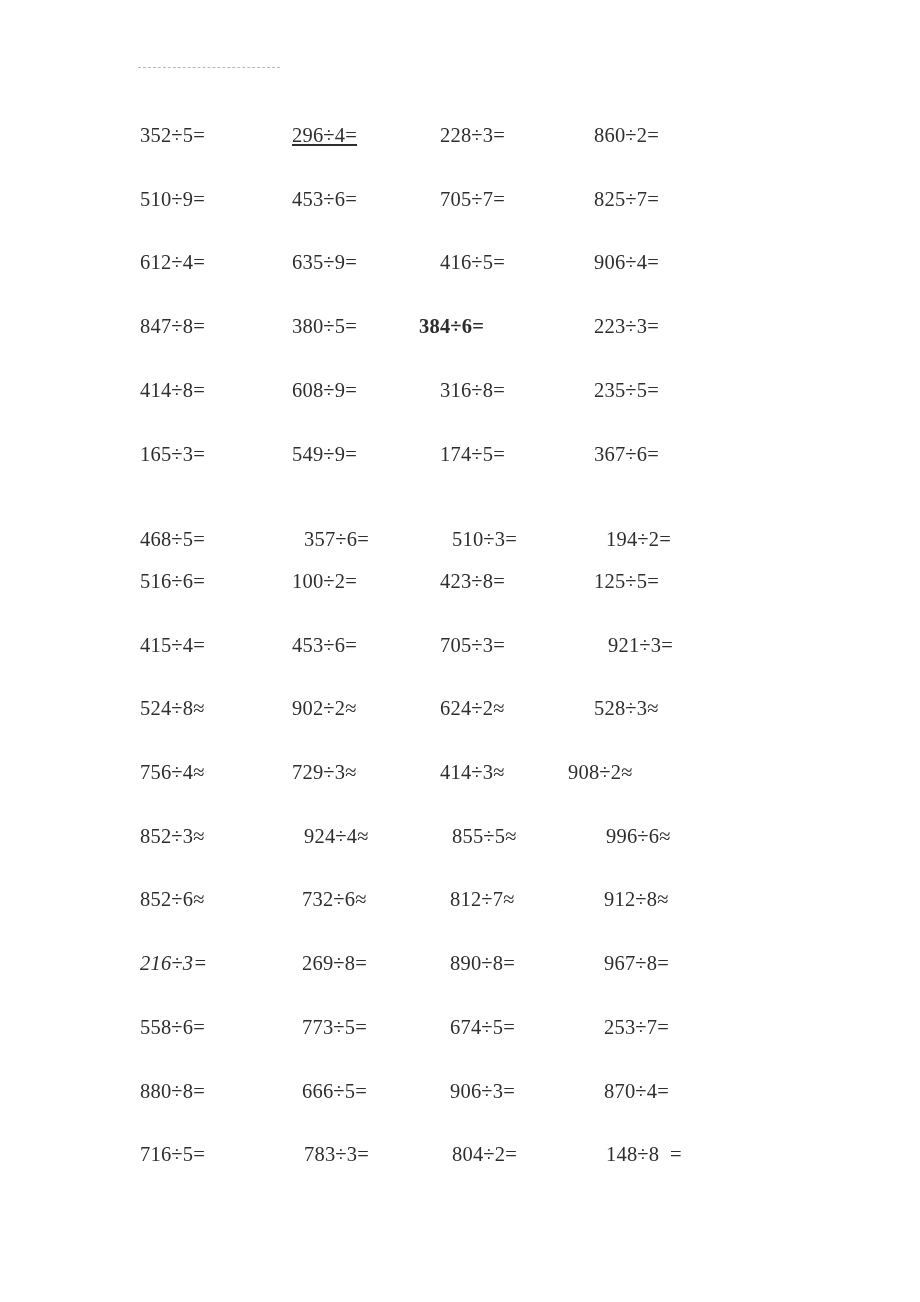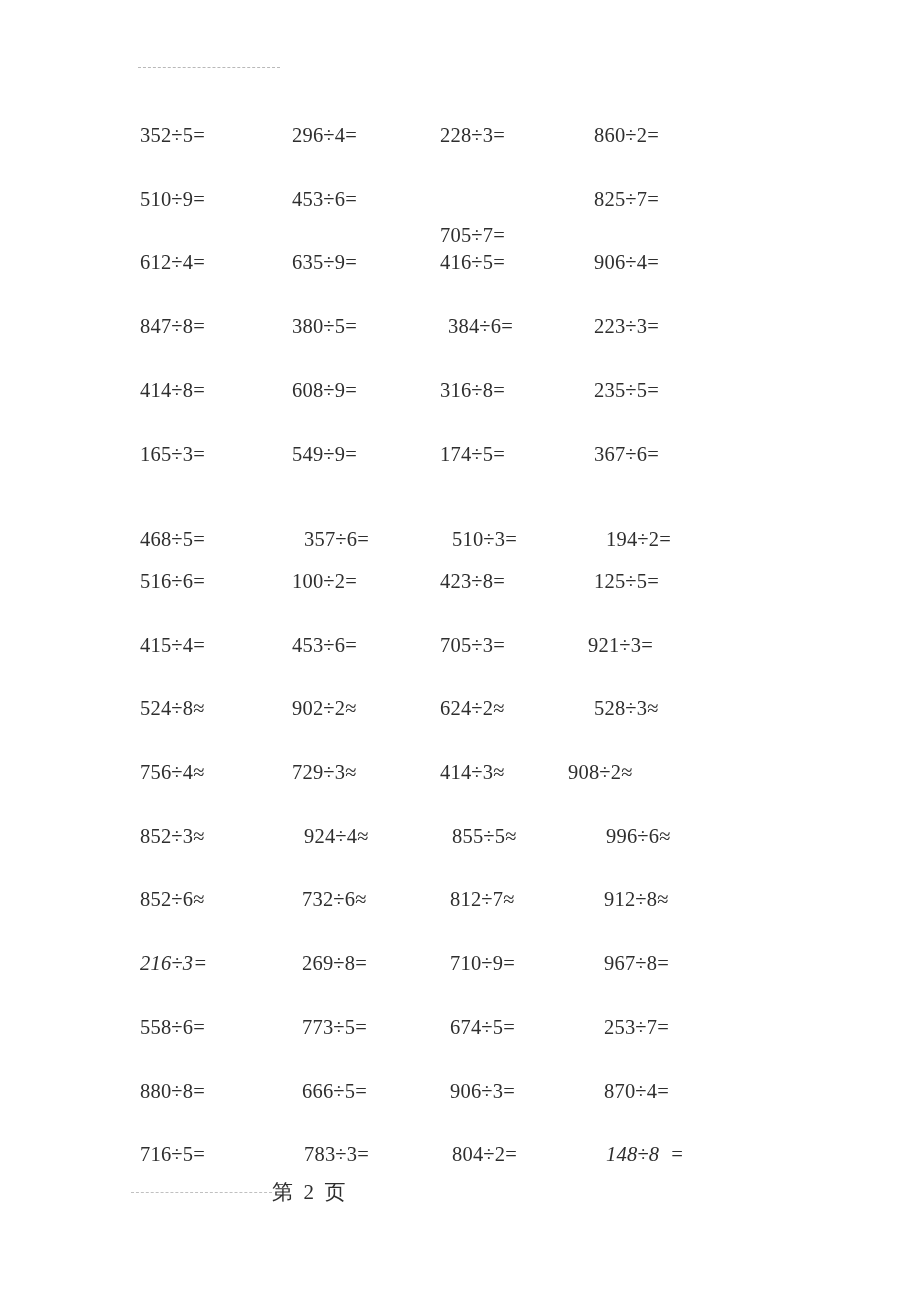--- a/index.html
+++ b/index.html
@@ -89,40 +89,40 @@
 </head>
 <body>
 
 <div class="page">
 
   <div class="header-rule"></div>
 
   <div class="problems">
       <div class="prob-row" style="top: 120px;">
         <div class="prob" style="left: 140px;">352÷5=</div>
-        <div class="prob" style="left: 292px;">296÷4=</div>
+        <div class="prob" style="left: 292px; text-decoration: underline;">296÷4=</div>
         <div class="prob" style="left: 440px;">228÷3=</div>
         <div class="prob" style="left: 594px;">860÷2=</div>
       </div>
       <div class="prob-row" style="top: 183.7px;">
         <div class="prob" style="left: 140px;">510÷9=</div>
         <div class="prob" style="left: 292px;">453÷6=</div>
-        <div class="prob" style="left: 440px; margin-top: 36px;">705÷7=</div>
+        <div class="prob" style="left: 440px;">705÷7=</div>
         <div class="prob" style="left: 594px;">825÷7=</div>
       </div>
       <div class="prob-row" style="top: 247.4px;">
         <div class="prob" style="left: 140px;">612÷4=</div>
         <div class="prob" style="left: 292px;">635÷9=</div>
         <div class="prob" style="left: 440px;">416÷5=</div>
         <div class="prob" style="left: 594px;">906÷4=</div>
       </div>
       <div class="prob-row" style="top: 311.1px;">
         <div class="prob" style="left: 140px;">847÷8=</div>
         <div class="prob" style="left: 292px;">380÷5=</div>
-        <div class="prob" style="left: 448px;">384÷6=</div>
+        <div class="prob" style="left: 419px; font-weight: bold;">384÷6=</div>
         <div class="prob" style="left: 594px;">223÷3=</div>
       </div>
       <div class="prob-row" style="top: 374.8px;">
         <div class="prob" style="left: 140px;">414÷8=</div>
         <div class="prob" style="left: 292px;">608÷9=</div>
         <div class="prob" style="left: 440px;">316÷8=</div>
         <div class="prob" style="left: 594px;">235÷5=</div>
       </div>
       <div class="prob-row" style="top: 438.5px;">
         <div class="prob" style="left: 140px;">165÷3=</div>
@@ -139,21 +139,21 @@
       <div class="prob-row" style="top: 565.9px;">
         <div class="prob" style="left: 140px;">516÷6=</div>
         <div class="prob" style="left: 292px;">100÷2=</div>
         <div class="prob" style="left: 440px;">423÷8=</div>
         <div class="prob" style="left: 594px;">125÷5=</div>
       </div>
       <div class="prob-row" style="top: 629.6px;">
         <div class="prob" style="left: 140px;">415÷4=</div>
         <div class="prob" style="left: 292px;">453÷6=</div>
         <div class="prob" style="left: 440px;">705÷3=</div>
-        <div class="prob" style="left: 588px;">921÷3=</div>
+        <div class="prob" style="left: 608px;">921÷3=</div>
       </div>
       <div class="prob-row" style="top: 693.3px;">
         <div class="prob" style="left: 140px;">524÷8≈</div>
         <div class="prob" style="left: 292px;">902÷2≈</div>
         <div class="prob" style="left: 440px;">624÷2≈</div>
         <div class="prob" style="left: 594px;">528÷3≈</div>
       </div>
       <div class="prob-row" style="top: 757px;">
         <div class="prob" style="left: 140px;">756÷4≈</div>
         <div class="prob" style="left: 292px;">729÷3≈</div>
@@ -168,41 +168,37 @@
       </div>
       <div class="prob-row" style="top: 884.4px;">
         <div class="prob" style="left: 140px;">852÷6≈</div>
         <div class="prob" style="left: 302px;">732÷6≈</div>
         <div class="prob" style="left: 450px;">812÷7≈</div>
         <div class="prob" style="left: 604px;">912÷8≈</div>
       </div>
       <div class="prob-row" style="top: 948.1px;">
         <div class="prob" style="left: 140px; font-style: italic;">216÷3=</div>
         <div class="prob" style="left: 302px;">269÷8=</div>
-        <div class="prob" style="left: 450px;">710÷9=</div>
+        <div class="prob" style="left: 450px;">890÷8=</div>
         <div class="prob" style="left: 604px;">967÷8=</div>
       </div>
       <div class="prob-row" style="top: 1011.8px;">
         <div class="prob" style="left: 140px;">558÷6=</div>
         <div class="prob" style="left: 302px;">773÷5=</div>
         <div class="prob" style="left: 450px;">674÷5=</div>
         <div class="prob" style="left: 604px;">253÷7=</div>
       </div>
       <div class="prob-row" style="top: 1075.5px;">
         <div class="prob" style="left: 140px;">880÷8=</div>
         <div class="prob" style="left: 302px;">666÷5=</div>
         <div class="prob" style="left: 450px;">906÷3=</div>
         <div class="prob" style="left: 604px;">870÷4=</div>
       </div>
       <div class="prob-row" style="top: 1139.2px;">
         <div class="prob" style="left: 140px;">716÷5=</div>
         <div class="prob" style="left: 304px;">783÷3=</div>
         <div class="prob" style="left: 452px;">804÷2=</div>
-        <div class="prob" style="left: 606px; font-style: italic;">148÷8  =</div>
+        <div class="prob" style="left: 606px;">148÷8  =</div>
       </div>
     </div>
 
-  <div class="footer">
-    <div class="footer-rule"></div>
-    <div class="footer-text">第  2  页</div>
-  </div>
 
 </div>
 
 </body></html>

